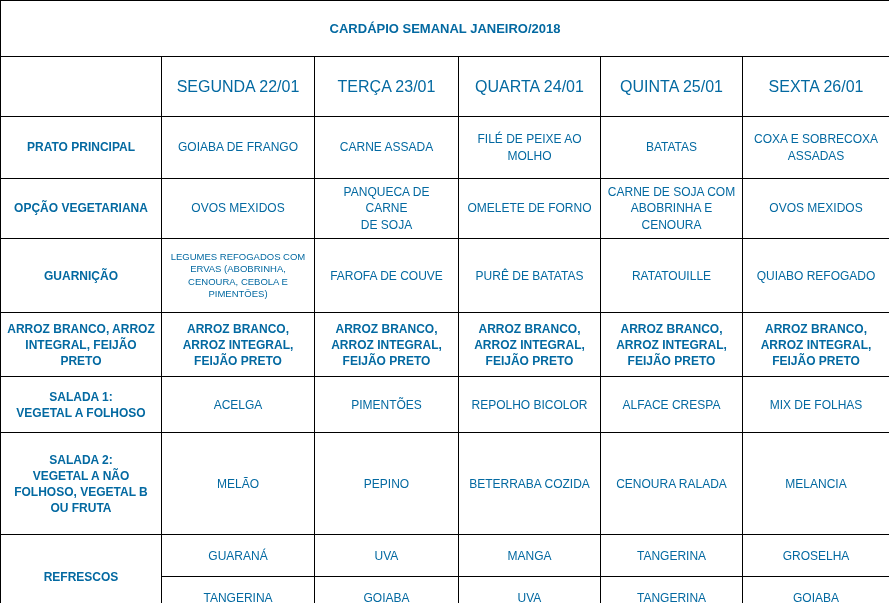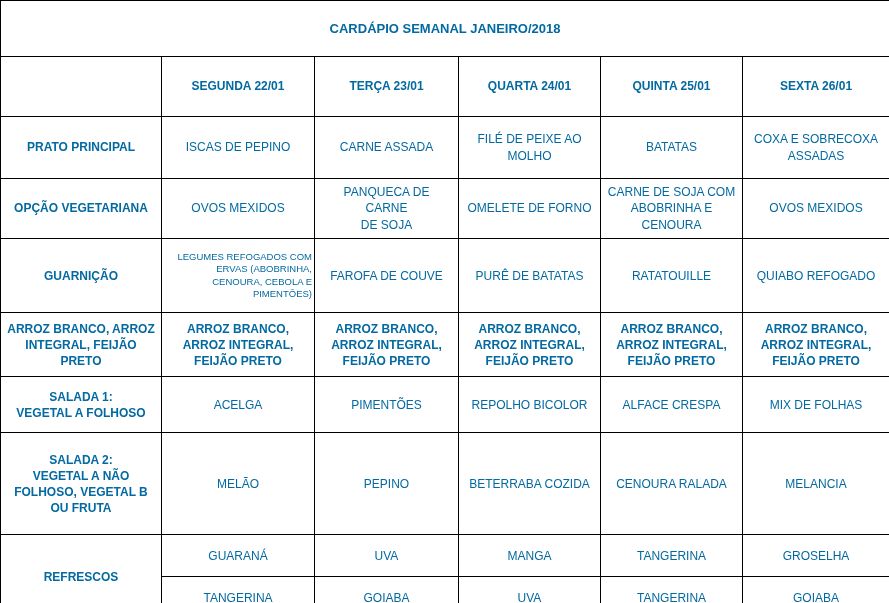--- a/index.html
+++ b/index.html
@@ -28,39 +28,38 @@
     box-sizing: border-box;
     white-space: pre-line;
     line-height: 1.35;
     overflow: hidden;
   }
   .title-cell {
     font-weight: bold;
     font-size: 13px;
   }
   th.day-header {
-    font-weight: bold;
-    font-size: 12px;
+    font-weight: normal;
+    font-size: 16px;
   }
   th.row-label {
     font-weight: bold;
     font-size: 12px;
   }
   td.menu-cell {
     font-weight: normal;
     font-size: 12px;
   }
   td.menu-cell.bold {
     font-weight: bold;
   }
   td.menu-cell.small-text {
     font-size: 9.5px;
     line-height: 1.3;
     padding: 12px 2px;
-    text-align: right;
   }
   tr.h-title  { height: 56px; }
   tr.h-header { height: 60px; }
   tr.h-r1 { height: 62px; margin-left: 28px; }
   tr.h-r2 { height: 60px; }
   tr.h-r3 { height: 70px; }
   tr.h-r4 { height: 64px; }
   tr.h-r5 { height: 56px; }
   tr.h-r6 { height: 102px; }
   tr.h-r7 { height: 42px; }
@@ -88,21 +87,21 @@
       <td class="menu-cell"></td>
       <th class="day-header">SEGUNDA  22/01</th>
       <th class="day-header">TERÇA 23/01</th>
       <th class="day-header">QUARTA 24/01</th>
       <th class="day-header">QUINTA 25/01</th>
       <th class="day-header">SEXTA 26/01</th>
     </tr>
 
     <tr class="h-r1">
       <th class="row-label">PRATO PRINCIPAL</th>
-      <td class="menu-cell">ISCAS DE PEPINO</td>
+      <td class="menu-cell">GOIABA DE FRANGO</td>
       <td class="menu-cell">CARNE ASSADA</td>
       <td class="menu-cell">FILÉ DE PEIXE AO
 MOLHO</td>
       <td class="menu-cell">BATATAS</td>
       <td class="menu-cell">COXA E SOBRECOXA
 ASSADAS</td>
     </tr>
 
     <tr class="h-r2">
       <th class="row-label">OPÇÃO VEGETARIANA</th>

